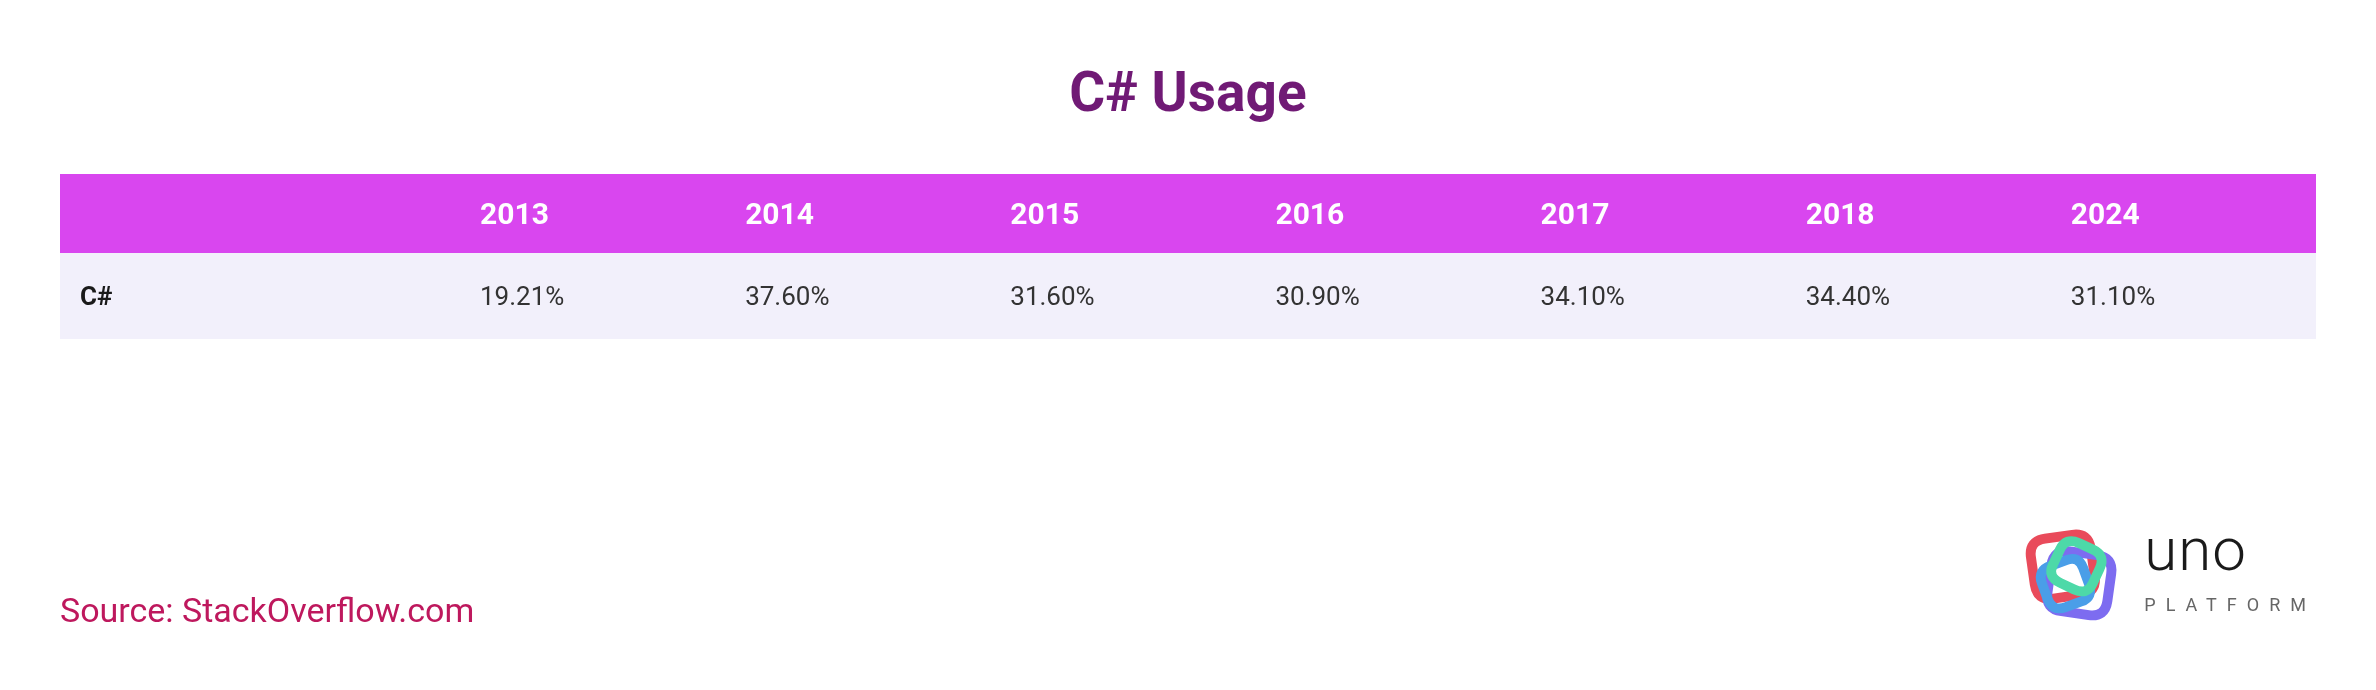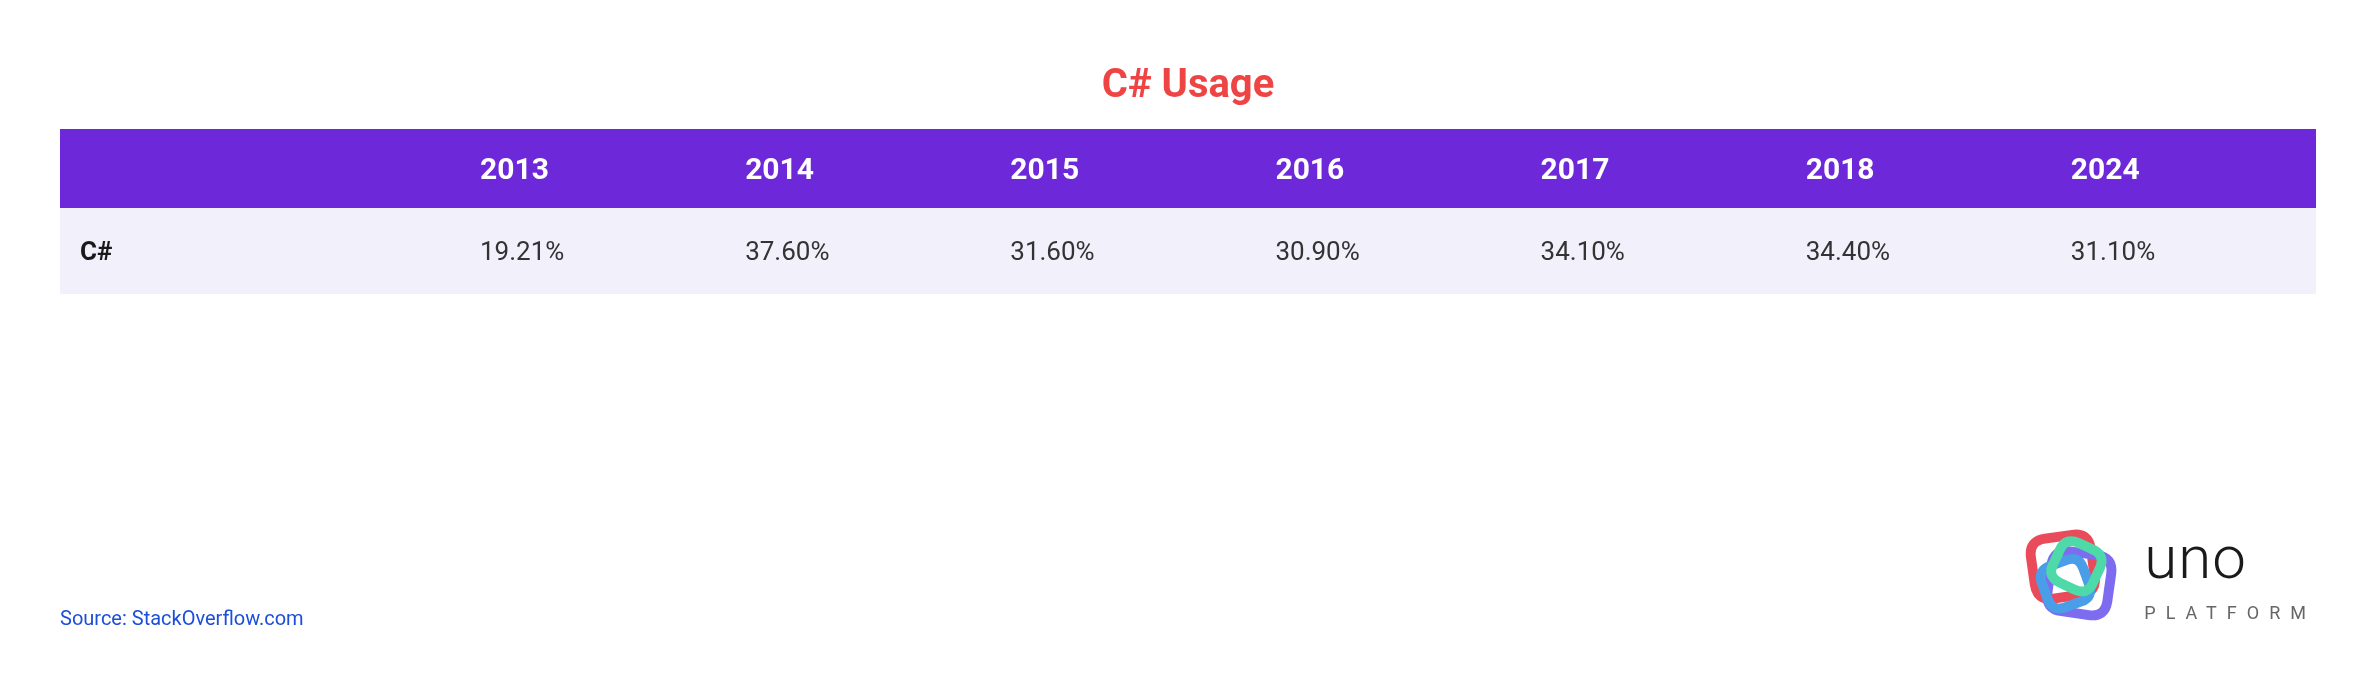--- a/index.html
+++ b/index.html
@@ -10,35 +10,35 @@
     body {
       font-family: -apple-system, BlinkMacSystemFont, 'Segoe UI', Roboto, 'Open Sans', sans-serif;
       background: #ffffff;
       width: 2376px;
       height: 690px;
       position: relative;
       padding: 40px 60px;
     }
     .title {
       text-align: center;
-      font-size: 40px;
+      font-size: 55px;
       font-weight: 700;
-      color: #ef4444;
-      margin-bottom: 22px;
+      color: #701a75;
+      margin-bottom: 50px;
       margin-top: 20px;
     }
     .table-container {
       width: 100%;
     }
     table {
       width: 100%;
       border-collapse: collapse;
     }
     thead tr {
-      background: #6d28d9;
+      background: #d946ef;
     }
     thead th {
       color: #ffffff;
       font-size: 30px;
       font-weight: 700;
       text-align: left;
       padding: 22px 20px;
     }
     thead th:first-child {
       width: 400px;
@@ -59,26 +59,26 @@
     .footer {
       position: absolute;
       bottom: 60px;
       left: 60px;
       right: 60px;
       display: flex;
       justify-content: space-between;
       align-items: flex-end;
     }
     .source {
-      font-size: 20px;
-      color: #1d4ed8;
+      font-size: 34px;
+      color: #be185d;
     }
     .logo {
       display: flex;
-      align-items: center;
+      align-items: flex-start;
       gap: 18px;
     }
     .logo-icon {
       width: 110px;
       height: 110px;
     }
     .logo-text {
       display: flex;
       flex-direction: column;
       align-items: flex-start;

